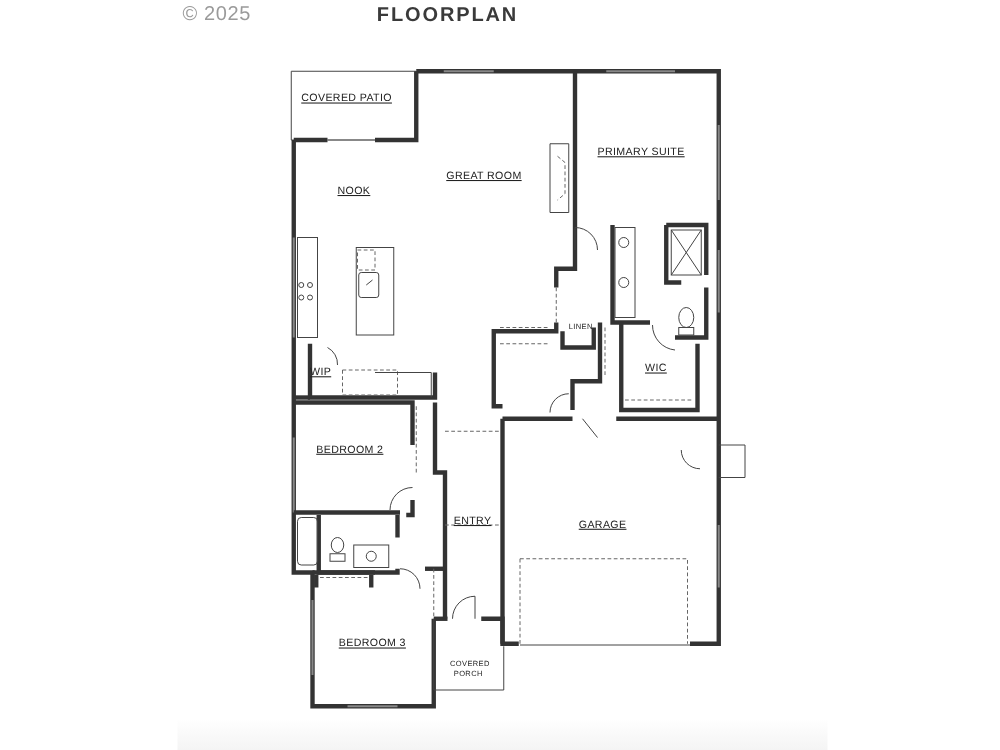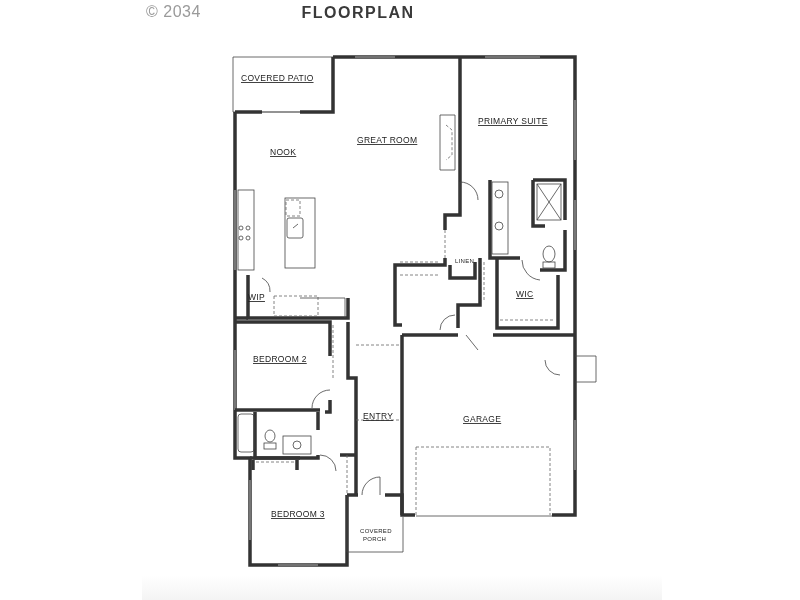--- a/index.html
+++ b/index.html
@@ -11,21 +11,21 @@
   .lbl { font-family: "Liberation Sans", sans-serif; font-size: 8.5px; fill: #222; text-decoration: underline; letter-spacing: 0.3px; }
   .lbl-sm { font-family: "Liberation Sans", sans-serif; font-size: 6px; fill: #222; letter-spacing: 0.3px; }
   .wall { fill: none; stroke: #333; stroke-width: 3.5; }
   .thin { fill: none; stroke: #444; stroke-width: 0.8; }
   .dash { fill: none; stroke: #666; stroke-width: 0.8; stroke-dasharray: 3 2; }
   .win { fill: none; stroke: #888; stroke-width: 1.6; }
 </style>
 </head>
 <body>
 
-<div class="copyright">© 2034</div>
+<div class="copyright">© 2025</div>
 <div class="title">FLOORPLAN</div>
 
 <svg class="plan" width="800" height="600" viewBox="0 0 800 600">
 
   <g>
 
     <path class="thin" d="M233 57 H333 V112 H233 Z"></path>
 
     <path class="wall" d="M333 57 H575 V515 H552"></path>
     <path class="wall" d="M235 112 V458 H250 V565 H347 V495"></path>

